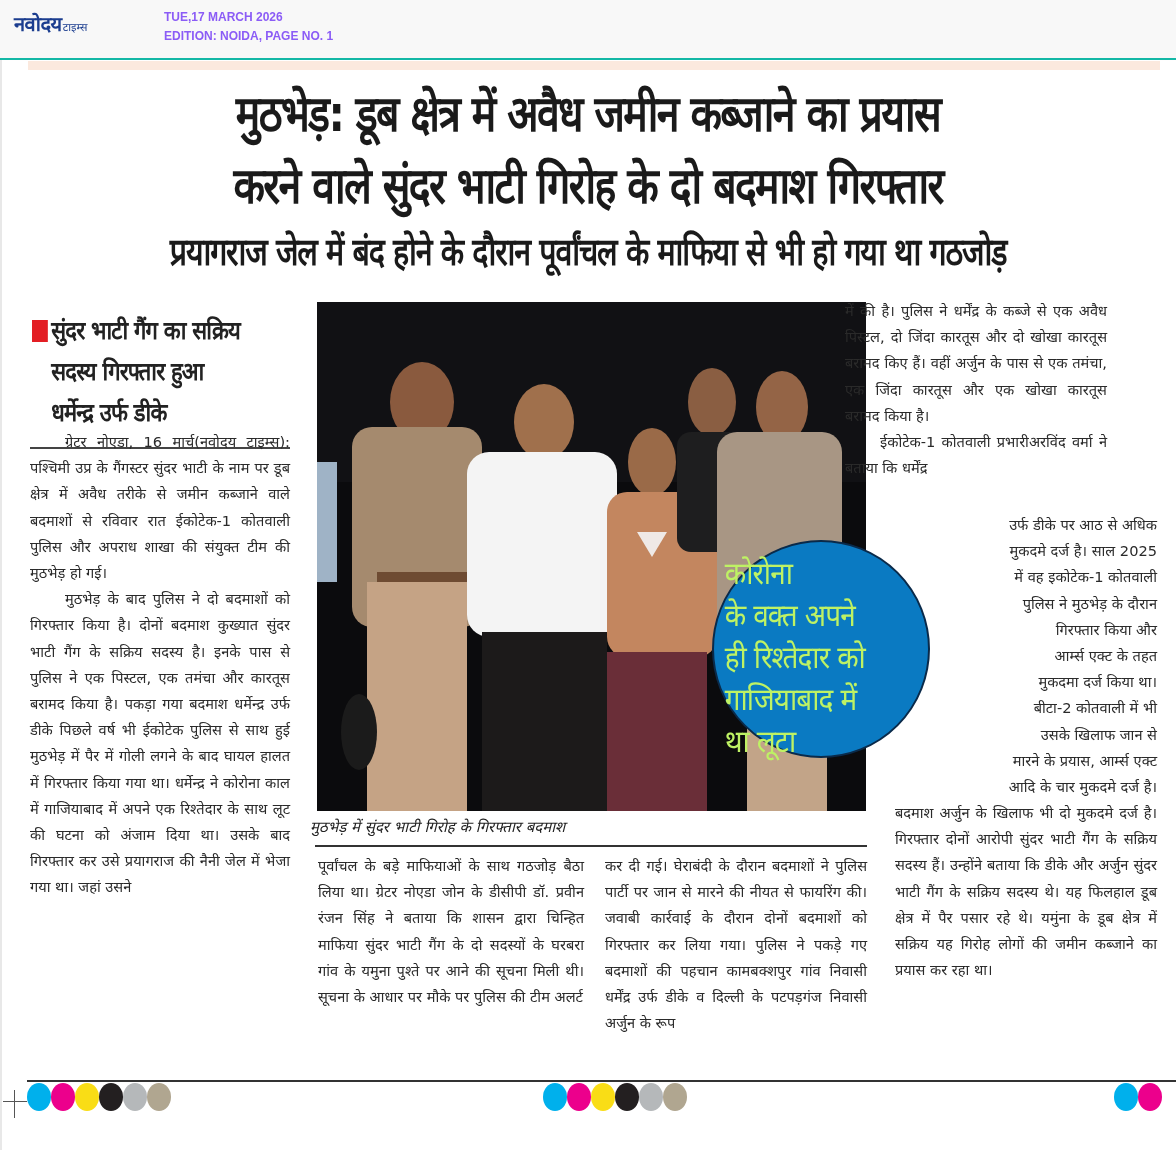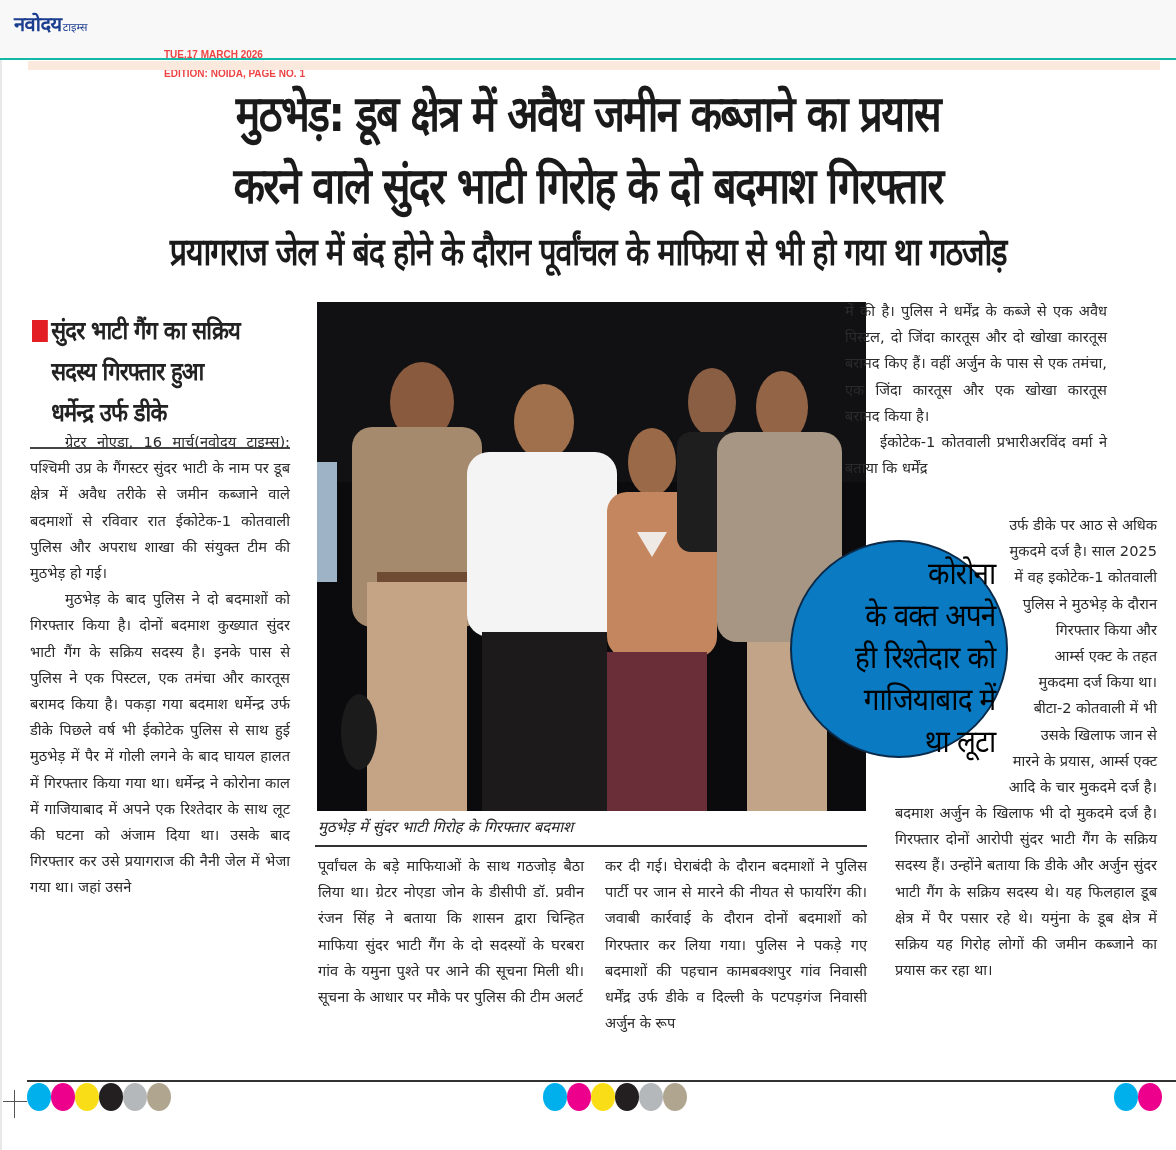--- a/index.html
+++ b/index.html
@@ -3,45 +3,45 @@
 <meta charset="utf-8">
 <style>
   * { box-sizing: border-box; margin: 0; padding: 0; }
   html, body { width: 1176px; height: 1150px; background: #ffffff; overflow: hidden; }
   body { position: relative; font-family: "DejaVu Sans", sans-serif; color: #1f1f1f; }
 
   .topbar { position: absolute; left: 0; top: 0; width: 1176px; height: 60px; background: #f8f8f8; border-bottom: 2px solid #14b8a6; }
   .logo { position: absolute; left: 14px; top: 10px; display: flex; align-items: baseline; }
   .logo-main { font-family: "DejaVu Sans", sans-serif; font-weight: 900; font-size: 20px; color: #1b3d8f; letter-spacing: -0.5px; }
   .logo-sub { font-family: "DejaVu Sans", sans-serif; font-size: 11px; color: #1b3d8f; margin-left: 1px; }
-  .edition { position: absolute; left: 164px; top: 8px; font-family: "Liberation Sans", sans-serif; font-weight: bold; font-size: 10px; line-height: 19px; color: #ef4444; margin-top: 37px; }
+  .edition { position: absolute; left: 164px; top: 8px; font-family: "Liberation Sans", sans-serif; font-weight: bold; font-size: 12px; line-height: 19px; color: #8b5cf6; }
 
   .peach-strip { position: absolute; left: 28px; top: 61px; width: 1132px; height: 9px; background: #fbe9de; }
   .left-edge { position: absolute; left: 0; top: 60px; width: 2px; height: 1090px; background: #e8e8e8; }
 
   .headline { position: absolute; left: 0; width: 1176px; text-align: center; font-family: "DejaVu Sans", sans-serif; font-weight: bold; color: #1a1a1a; transform-origin: center top; }
   .h1 { top: 78px; font-size: 50px; letter-spacing: -2px; transform: scaleX(0.82); }
   .h2 { top: 150px; font-size: 50px; letter-spacing: -2px; transform: scaleX(0.82); }
   .h3 { top: 224px; font-size: 38px; letter-spacing: -1.5px; transform: scaleX(0.80); font-weight: bold; }
 
   .col { position: absolute; font-family: "DejaVu Sans", sans-serif; font-size: 14.6px; line-height: 26.2px; color: #2a2a2a; text-align: justify; }
   .col p { text-indent: 2.4em; }
   .col p.noindent { text-indent: 0; }
 
   .sub-head { position: absolute; left: 32px; top: 310px; width: 260px; font-family: "DejaVu Sans", sans-serif; font-weight: bold; font-size: 25px; line-height: 41px; color: #222; letter-spacing: -1px; transform: scaleX(0.88); transform-origin: left top; }
   .red-bullet { display: inline-block; width: 18px; height: 22px; background: #e31e24; vertical-align: -3px; margin-right: 4px; }
   .sub-rule { position: absolute; left: 30px; top: 447px; width: 260px; height: 2px; background: #444; }
 
   .photo { position: absolute; left: 317px; top: 302px; width: 549px; height: 509px; background: #0c0c0e; overflow: hidden; }
   .photo svg { width: 100%; height: 100%; display: block; }
 
-  .caption { position: absolute; left: 318px; top: 816px; font-family: "DejaVu Sans", sans-serif; font-style: italic; font-size: 15px; color: #222; }
+  .caption { position: absolute; left: 310px; top: 816px; font-family: "DejaVu Sans", sans-serif; font-style: italic; font-size: 15px; color: #222; }
   .caption-rule { position: absolute; left: 315px; top: 845px; width: 552px; height: 1.5px; background: #333; }
 
-  .callout { position: absolute; left: 790px; top: 540px; width: 218px; height: 218px; border-radius: 50%; background: #0a7ac2; border: 2px solid #0a2a4a; color: #000000; text-align: right; font-family: "DejaVu Sans", sans-serif; font-size: 31px; line-height: 42px; padding-top: 10px; letter-spacing: -1px; }
+  .callout { position: absolute; left: 712px; top: 540px; width: 218px; height: 218px; border-radius: 50%; background: #0a7ac2; border: 2px solid #0a2a4a; color: #bef264; text-align: left; font-family: "DejaVu Sans", sans-serif; font-size: 31px; line-height: 42px; padding-top: 10px; letter-spacing: -1px; }
   .callout span { display: block; transform: scaleX(0.9); }
 
   .bottom-rule { position: absolute; left: 27px; top: 1080px; width: 1149px; height: 1.5px; background: #333; }
   .reg-mark { position: absolute; left: 3px; top: 1090px; width: 24px; height: 24px; }
   .reg-mark::before { content: ""; position: absolute; left: 0; top: 11px; width: 24px; height: 1px; background: #555; }
   .reg-mark::after { content: ""; position: absolute; left: 11px; top: 0; width: 1px; height: 28px; background: #555; }
   .dots { position: absolute; top: 1083px; display: flex; }
   .dot { width: 24px; height: 28px; border-radius: 50%; margin-right: 0px; }
 </style>
 </head>

